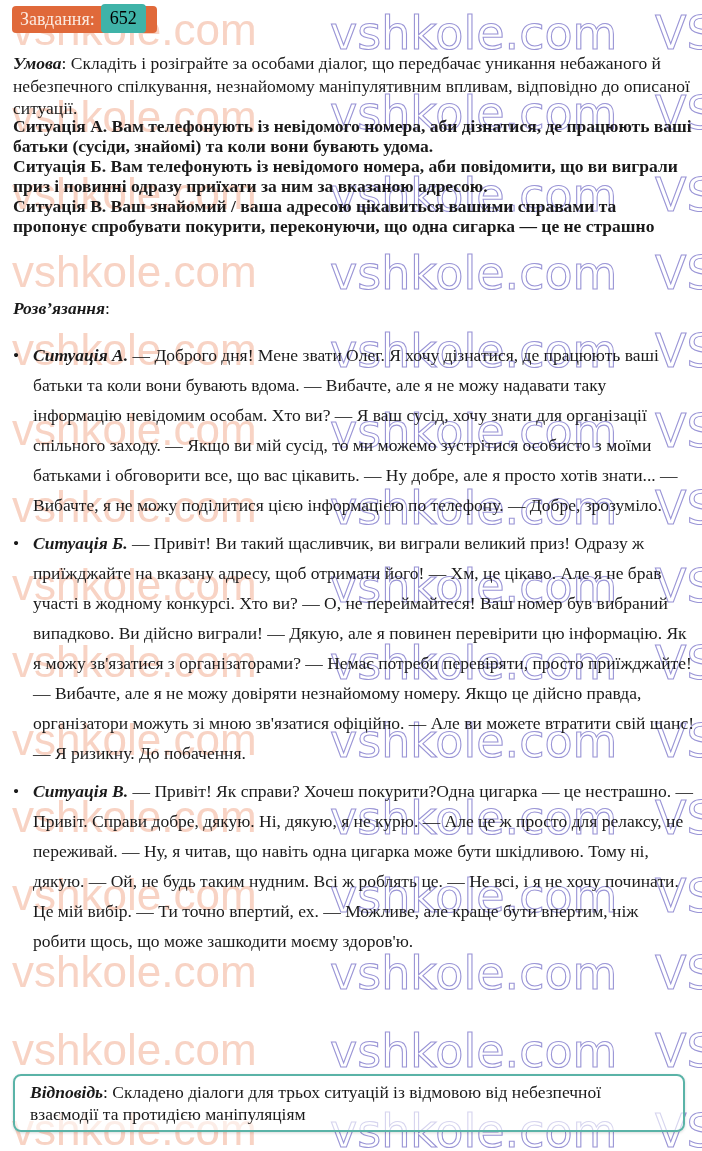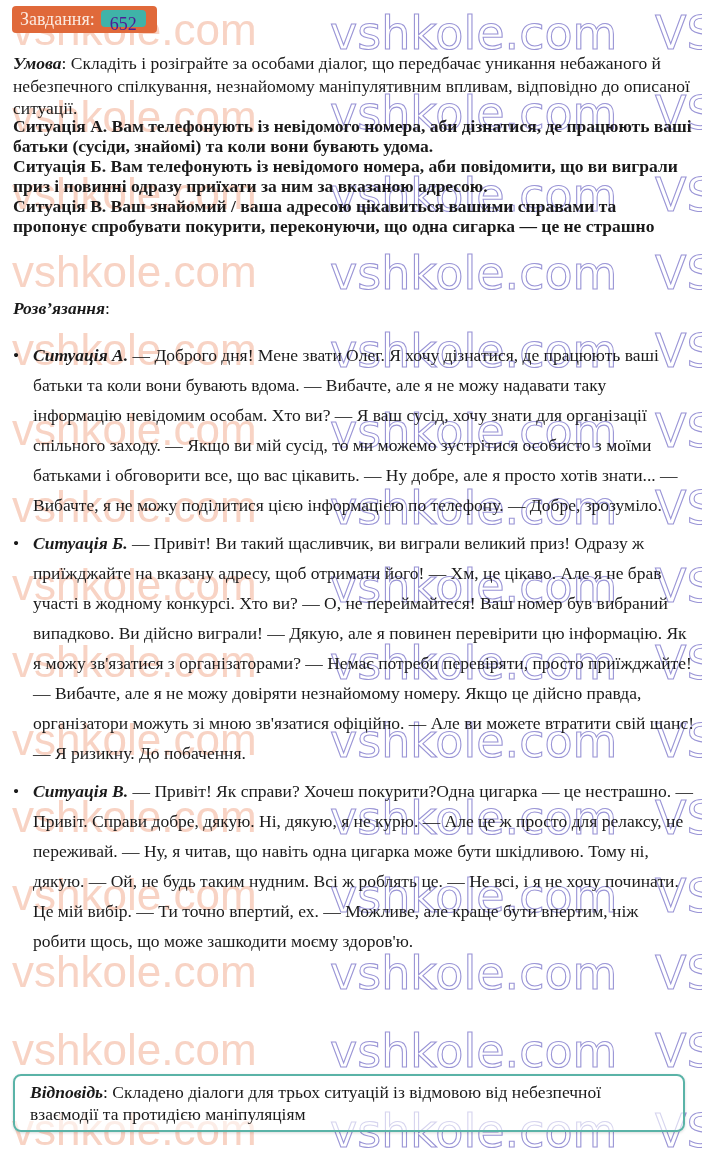--- a/index.html
+++ b/index.html
@@ -19,22 +19,22 @@
       white-space: nowrap; line-height: 1;
     }
     .content { position: relative; z-index: 1; }
     .task-badge {
       position: absolute; left: 12px; top: 6px; height: 27px;
       background: #e0693a; border-radius: 4px; display: flex; align-items: center;
       padding-left: 8px;
     }
     .task-label { color: #fbe9df; font-size: 18px; line-height: 27px; }
     .task-number {
-      margin-left: 6px; background: #3fb3a8; color: #4c1d95; font-size: 18px;
-      height: 17px; line-height: 29px; padding: 0 9px; border-radius: 4px; margin-top: -2px;
+      margin-left: 6px; background: #3fb3a8; color: #000000; font-size: 18px;
+      height: 29px; line-height: 29px; padding: 0 9px; border-radius: 4px; margin-top: -2px;
     }
     .task-tail { width: 11px; height: 27px; }
     .para { position: absolute; left: 13px; width: 680px; font-size: 17.5px; line-height: 22.6px; }
     .cond { top: 52px; }
     .sit-lines { top: 118px; line-height: 20px; font-family: "Liberation Sans Narrow", "Liberation Serif", serif; font-weight: bold; }
     .solution-title { position: absolute; left: 13px; top: 298px; font-size: 17.5px; }
     ul.sols { position: absolute; left: 0; top: 340px; margin: 0; padding: 0; list-style: none; width: 702px; }
     ul.sols li { position: relative; padding-left: 33px; padding-right: 8px; font-size: 17.5px; line-height: 30px; }
     ul.sols li .bullet { position: absolute; left: 13px; top: 0; }
     .answer-box {

